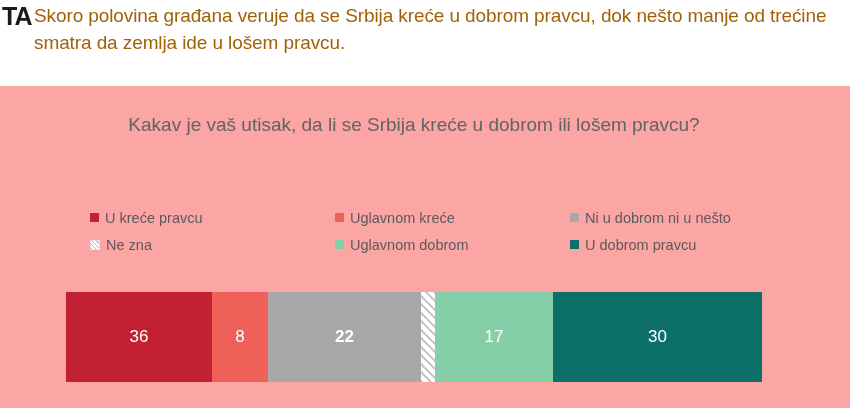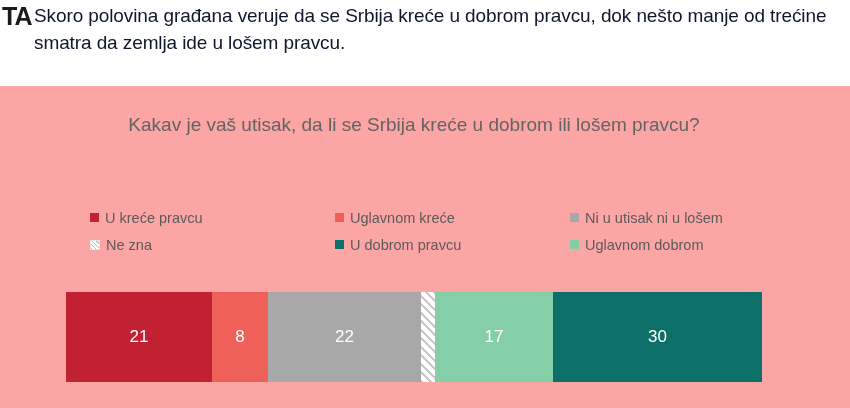--- a/index.html
+++ b/index.html
@@ -41,21 +41,21 @@
     box-sizing: border-box;
   }
   .logo .logo-colon {
     color: #e8702a;
   }
   .lead {
     flex: 1 1 auto;
     padding-top: 2px;
     font-size: 19px;
     line-height: 27px;
-    color: #0f172a;
+    color: #a16207;
     font-family: "Liberation Sans", sans-serif;
     letter-spacing: -0.1px;
   }
 
   
   .chart {
     position: absolute;
     left: 0;
     top: 86px;
     width: 850px;
@@ -158,45 +158,45 @@
       <div class="legend-item">
         <span class="legend-swatch" style="background-color: rgb(194, 32, 51);"></span>
         <span>U kreće pravcu</span>
       </div>
       <div class="legend-item">
         <span class="legend-swatch" style="background-color: rgb(239, 96, 88);"></span>
         <span>Uglavnom kreće</span>
       </div>
       <div class="legend-item">
         <span class="legend-swatch" style="background-color: rgb(168, 168, 168);"></span>
-        <span>Ni u utisak ni u lošem</span>
+        <span>Ni u dobrom ni u nešto</span>
       </div>
       <div class="legend-item">
         <span class="legend-swatch hatched"></span>
         <span>Ne zna</span>
       </div>
       <div class="legend-item">
+        <span class="legend-swatch" style="background-color: rgb(132, 207, 168);"></span>
+        <span>Uglavnom dobrom</span>
+      </div>
+      <div class="legend-item">
         <span class="legend-swatch" style="background-color: rgb(13, 112, 104);"></span>
         <span>U dobrom pravcu</span>
       </div>
-      <div class="legend-item">
-        <span class="legend-swatch" style="background-color: rgb(132, 207, 168);"></span>
-        <span>Uglavnom dobrom</span>
-      </div>
     </div>
 
   <div class="bar" id="stacked-bar">
       <div class="seg" style="width: 21%; background-color: rgb(194, 32, 51);">
-        <span style="color: rgb(255, 255, 255);">21</span>
+        <span style="color: rgb(255, 255, 255);">36</span>
       </div>
       <div class="seg" style="width: 8%; background-color: rgb(239, 96, 88);">
         <span style="color: rgb(255, 255, 255);">8</span>
       </div>
       <div class="seg" style="width: 22%; background-color: rgb(168, 168, 168);">
-        <span style="color: rgb(255, 255, 255);">22</span>
+        <span style="color: rgb(255, 255, 255); font-weight: bold;">22</span>
       </div>
       <div class="seg hatched" style="width: 2%;"></div>
       <div class="seg" style="width: 17%; background-color: rgb(132, 207, 168);">
         <span style="color: rgb(255, 255, 255);">17</span>
       </div>
       <div class="seg" style="width: 30%; background-color: rgb(13, 112, 104);">
         <span style="color: rgb(255, 255, 255);">30</span>
       </div>
     </div>
 

